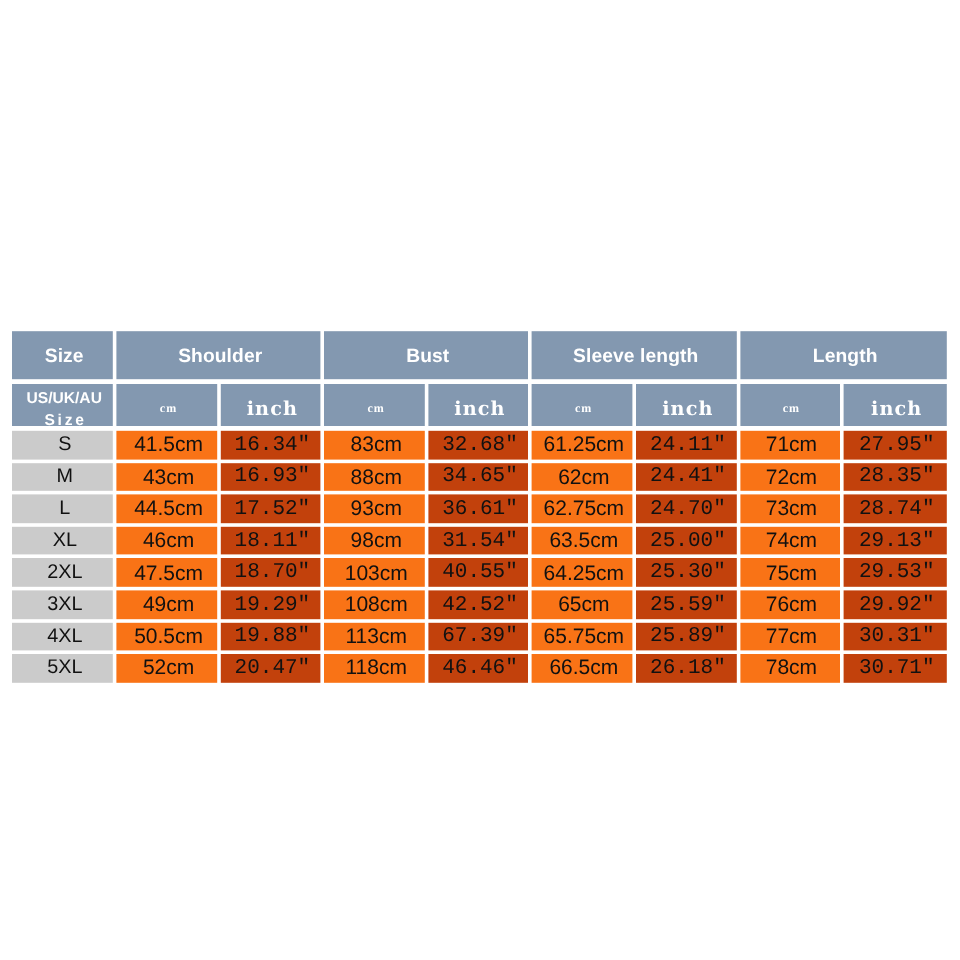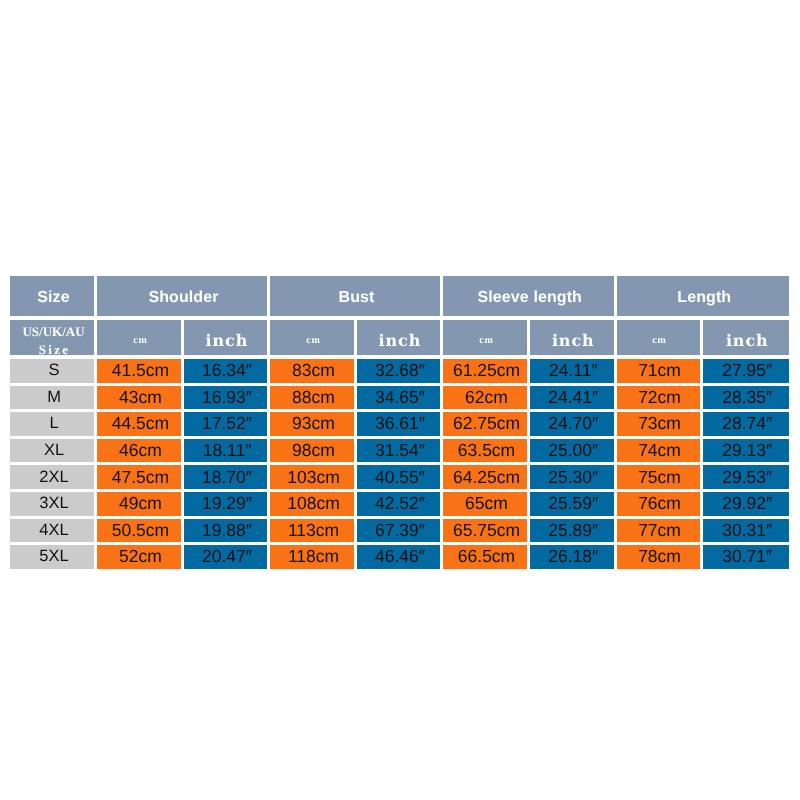--- a/index.html
+++ b/index.html
@@ -19,29 +19,29 @@
   
   .grp-cell{height:40px;}
   .grp-cell .cellbox{background:#8398b0;color:#ffffff;font-weight:bold;font-size:16px;
     letter-spacing:.1px;height:40px;padding:3px 0 0 3px;margin:0 1.5px 4px 1.5px;}
   
   .sub-cell{height:39px;}
   .sub-cell .cellbox{background:#8398b0;color:#ffffff;font-family:"DejaVu Serif",serif;
     font-weight:bold;font-size:16px;letter-spacing:0.9px;text-indent:0.9px;
     height:35px;padding:6px 0 0 2px;margin:0 1.5px 4px 1.5px;}
   .sub-header-row td:nth-child(2n) .cellbox{letter-spacing:.8px;text-indent:.8px;font-size:10px;font-family:Liberation Serif, serif;}
-  .sizehd-cell .cellbox{flex-direction:column;font-family:Liberation Serif, serif;font-stretch:condensed;font-size:13px;letter-spacing:0;text-indent:0;
+  .sizehd-cell .cellbox{flex-direction:column;font-family:Liberation Sans, sans-serif;font-stretch:condensed;font-size:13px;letter-spacing:0;text-indent:0;
     line-height:1.32;padding:6px 0 0 3px;}
   .sizehd-cell .hd-line2{letter-spacing:2.3px;text-indent:2.3px;}
   
   .d-cell{height:26.6px;}
   .d-cell .cellbox{height:23.6px;color:#111111;font-size:17.5px;padding-left:3px;margin:0 1.5px 3px 1.5px;}
   .c-size .cellbox{background:#cbcbcb;font-size:16.5px;padding-left:4px;}
   .c-cm   .cellbox{background:#f97316;}
-  .c-inch .cellbox{background:#0369a1;}
+  .c-inch .cellbox{background:#c2410c;font-family:Liberation Mono, monospace;}
   tr td:first-child .cellbox{margin-left:0;}
   tr td:last-child  .cellbox{margin-right:0;}
 </style>
 </head>
 <body>
 
 <div id="size-chart">
   <table class="size-table">
     <colgroup>
       <col class="c1">

